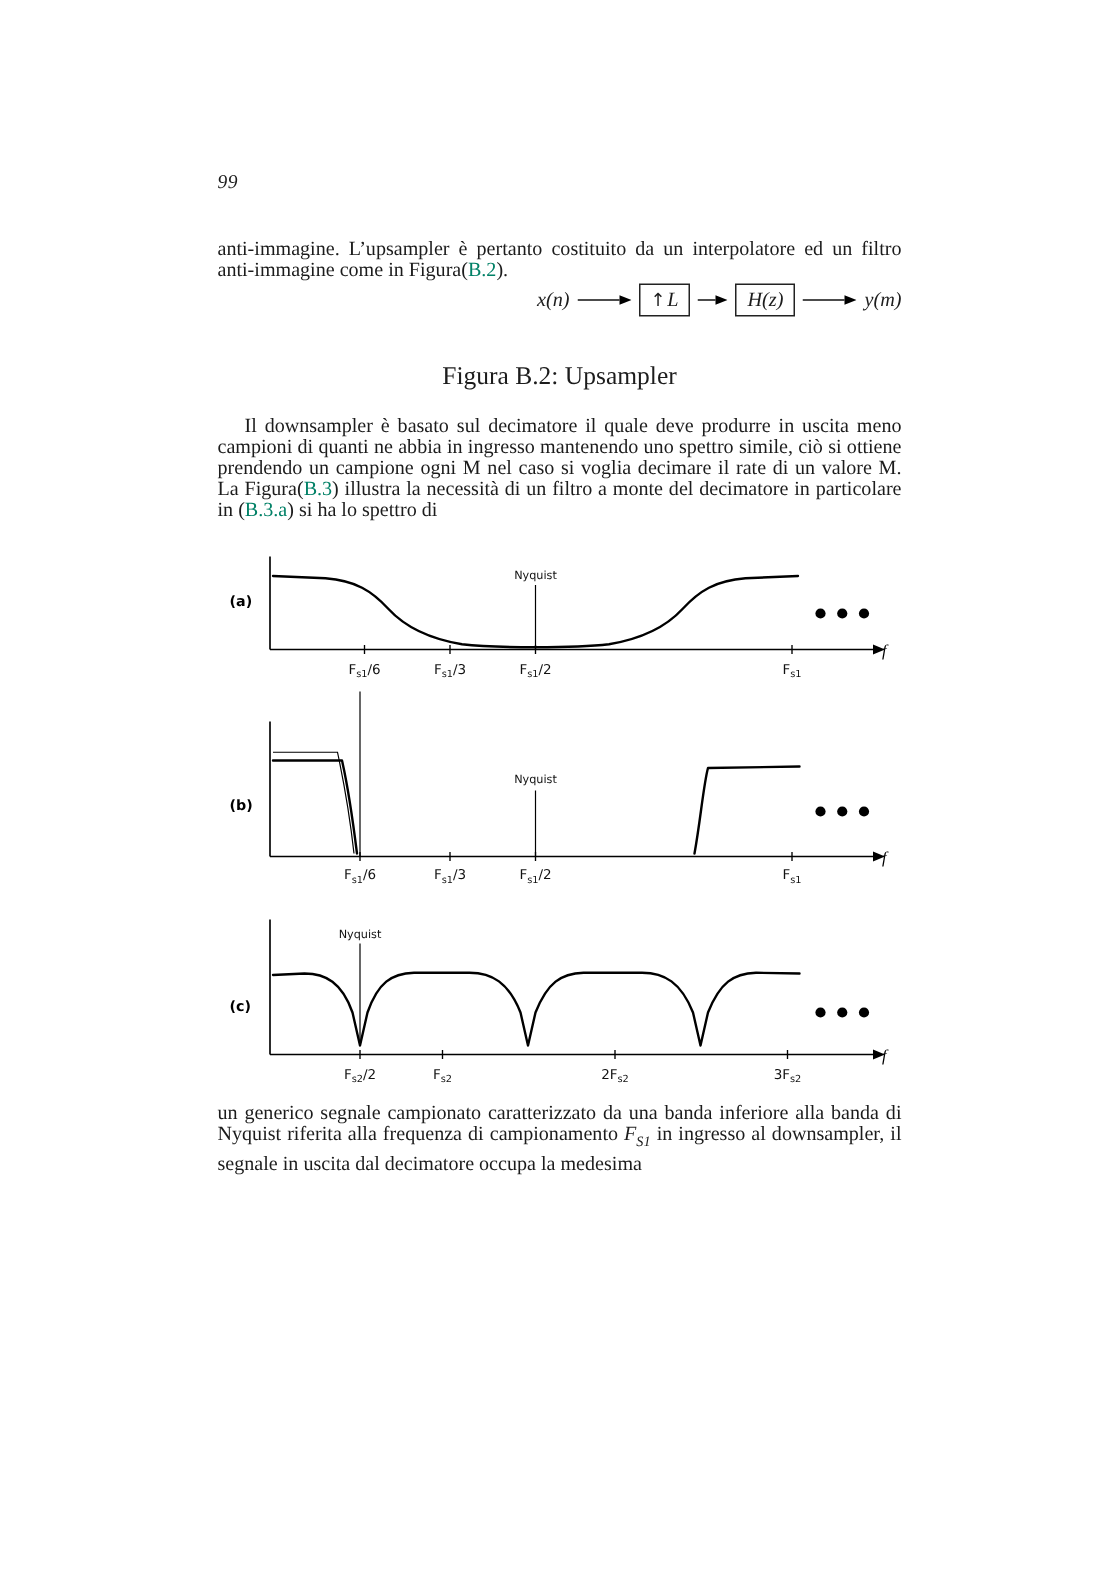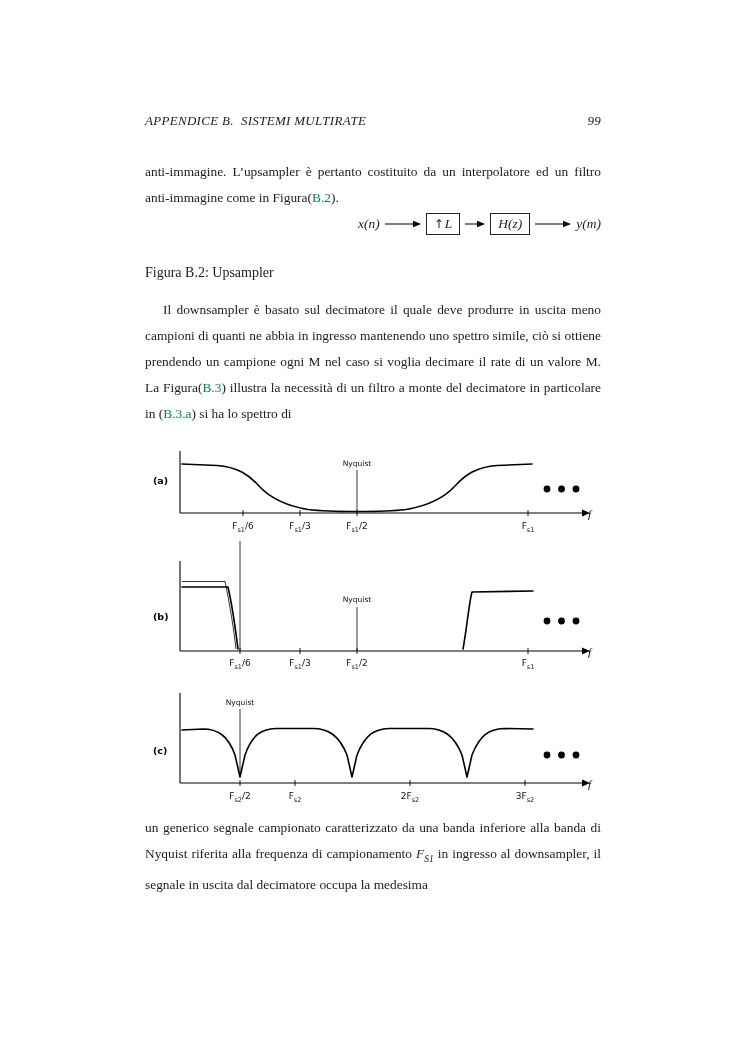--- a/index.html
+++ b/index.html
@@ -7,39 +7,39 @@
   body {
     width:746px; height:1055px; position:relative;
     font-family:"Liberation Serif", serif; color:#1c1c1c;
   }
   .content { position:absolute; left:145px; top:113px; width:456px; }
   .running-header {
     display:flex; justify-content:space-between; align-items:baseline;
     font-style:italic; font-size:13px; letter-spacing:0.3px;
   }
   .hdr-title { white-space:pre; }
-  .body-text { font-size:13.4px; line-height:26px; text-align:justify; }
+  .body-text { font-size:13.4px; line-height:14px; text-align:justify; }
   .para1 { margin-top:30px; }
   .para2 { margin-top:16px; text-indent:18px; }
   .para3 { margin-top:0; }
   .ref-link { text-decoration:none; cursor:pointer; }
   .ref-italic { }
   .math { font-style:italic; }
   sub.math-sub { font-size:9.5px; font-style:italic; }
   .block-diagram {
     display:flex; justify-content:flex-end; align-items:center;
     gap:5px; font-size:13.5px; height:26px;
   }
   .block {
     border:1.2px solid #222; padding:1px 7px;
     display:inline-flex; align-items:center; line-height:18px;
   }
   .up { font-family:"DejaVu Sans", sans-serif; font-style:normal; font-size:12px; margin-right:1px; }
   .arrow-svg { display:block; }
-  .caption { font-size:14px; }
+  .caption { text-align:center; font-size:17px; }
   .cap-b2 { margin-top:28px; }
   .cap-b3 { margin-top:20px; }
   .figure-b3 { display:block; margin-top:16px; }
   svg .axis   { stroke:#000; stroke-width:1.1; fill:none; }
   svg .curve  { stroke:#000; stroke-width:1.6; fill:none; stroke-linejoin:round; stroke-linecap:round; }
   svg .thin   { stroke:#000; stroke-width:0.8; }
   svg .ticks line { stroke:#000; stroke-width:0.9; }
   svg .tick   { font:9px "DejaVu Sans", sans-serif; fill:#111; }
   svg .sub    { font-size:6.5px; }
   svg .nyq    { font:7.5px "DejaVu Sans", sans-serif; fill:#111; }
@@ -48,21 +48,20 @@
   svg .dots circle { fill:#000; }
   svg .head { fill:#000; }
 </style>
 </head>
 <body>
 
 <div class="page">
   <div class="content">
 
     <div class="running-header">
-      <span class="hdr-title">APPENDICE B.  SISTEMI MULTIRATE</span>
       <span class="hdr-page">99</span>
     </div>
 
     <p class="body-text para1"><span>anti-immagine. L’upsampler è pertanto costituito da un interpolatore ed un filtro anti-immagine come in Figura(</span><a class="ref-link" style="color: rgb(0, 128, 102);">B.2</a><span>).</span></p>
 
     <div class="block-diagram">
       <span class="math">x(n)</span>
       <svg class="arrow-svg" width="36" height="12" viewBox="0 0 36 12">
           <line x1="0" y1="6" x2="28" y2="6" stroke="#111" stroke-width="1.1"></line>
           <polygon class="head" points="28,2.8 36,6 28,9.2"></polygon>

